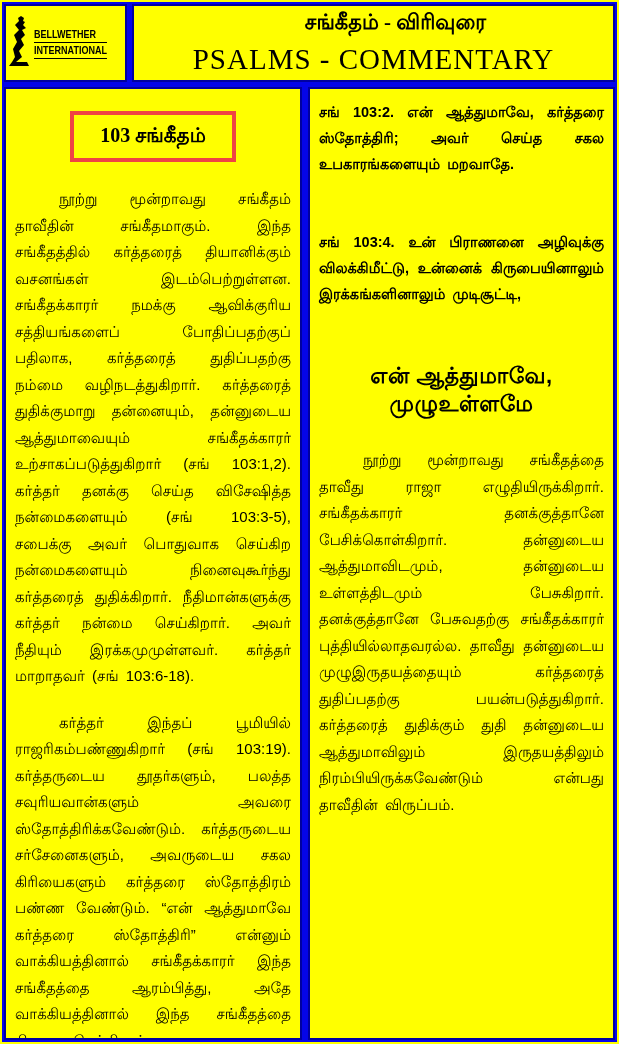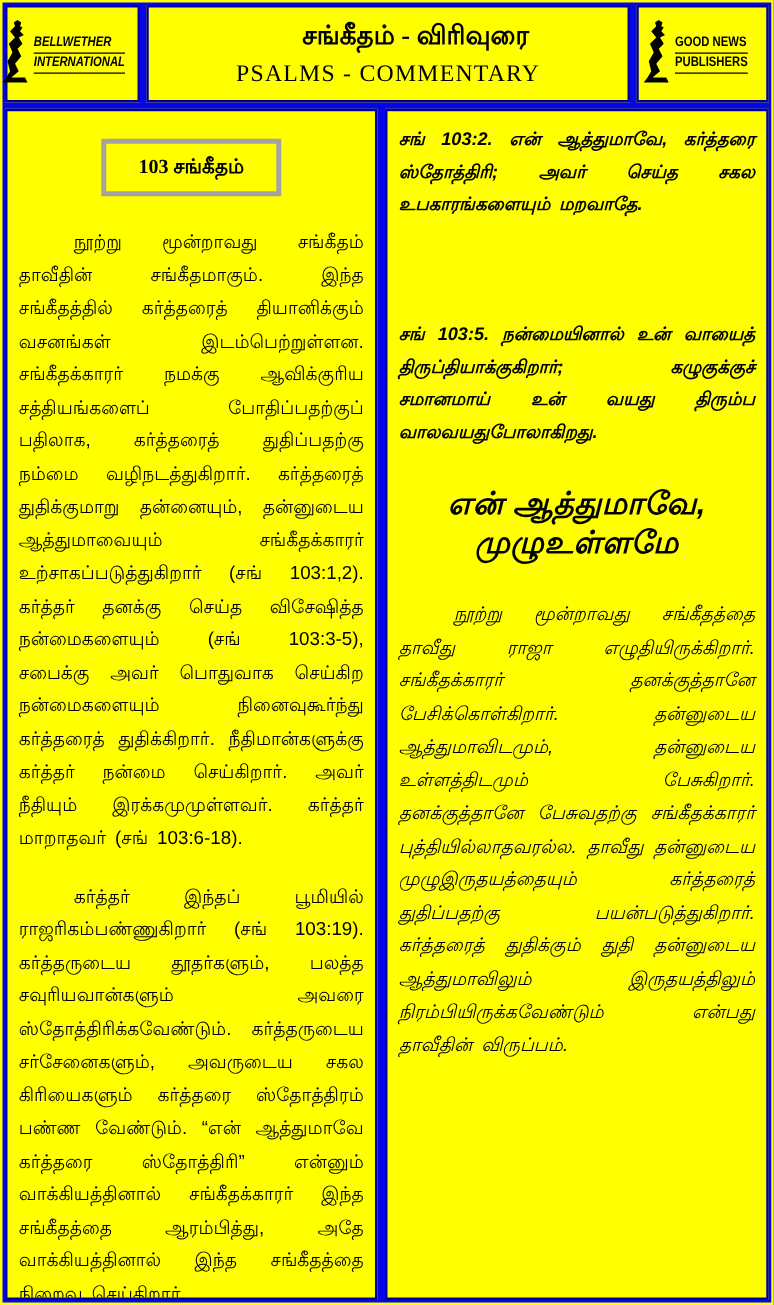--- a/index.html
+++ b/index.html
@@ -20,68 +20,68 @@
   .box {
     background: #FFFF00;
     border: 2px solid #0000A0;
   }
   
   .header { display: flex; gap: 5px; height: 78px; flex: 0 0 auto; }
   .logo-box {
     display: flex; align-items: center; justify-content: center;
     gap: 4px; padding: 4px;
   }
-  .logo-box.left  { width: 108px; font-style: italic; }
+  .logo-box.left  { width: 123px; }
   .logo-box.right { width: 106px; }
   .logo-figure { flex: 0 0 auto; }
   .logo-text { display: flex; flex-direction: column; }
   .logo-text span {
     font-weight: bold; font-size: 11px; line-height: 14px;
     letter-spacing: 0px; transform: scaleX(0.82); transform-origin: left;
     border-bottom: 1.5px solid #000; white-space: nowrap; padding-bottom: 1px;
   }
   .title-box {
     flex: 1; display: flex; flex-direction: column;
     align-items: center; justify-content: center; gap: 6px;
   }
   .title-tamil {
     font-size: 21px; font-weight: bold;
     font-family: "Liberation Serif", serif;
     margin-left: 44px;
   }
   .title-english {
-    font-size: 19px; font-family: "Liberation Serif", serif;
+    font-size: 29px; font-family: "Liberation Serif", serif;
     letter-spacing: 1px;
   }
   
   .bodyrow { display: flex; gap: 6px; flex: 1 1 auto; min-height: 0; }
   .col { overflow: hidden; padding: 10px 9px 8px 9px; }
   .col.left  { width: 298px; }
-  .col.right { flex: 1; font-style: italic; }
+  .col.right { flex: 1; }
   .chapter-box {
-    border: 4px solid #a3a3a3;
+    border: 4px solid #ef4444;
     width: fit-content; margin: 12px auto 24px auto;
     padding: 9px 26px;
-    font-size: 16px; font-weight: bold;
+    font-size: 20px; font-weight: bold;
     font-family: "Liberation Serif", serif;
   }
   p.para {
     font-size: 15px; line-height: 26.5px;
     text-align: justify; text-indent: 44px;
     word-spacing: 3px;
   }
   p.para + p.para { margin-top: 20px; }
   p.verse {
     font-size: 14.5px; line-height: 26px;
     text-align: justify; word-spacing: 3px;
     font-weight: bold;
   }
   .vgap { height: 26px; }
   .section-heading {
-    font-weight: bold; font-size: 25px;
+    font-weight: bold; font-size: 22px;
     margin: 30px 0 28px 0; text-align: center;
     letter-spacing: 0.5px;
   }
   p.para-bold { font-weight: bold; font-family: "Liberation Serif", serif; }
 </style>
 </head>
 <body>
 
 <div class="frame">
 
@@ -97,49 +97,38 @@
         <span>BELLWETHER</span>
         <span>INTERNATIONAL</span>
       </span>
     </div>
 
     <div class="box title-box">
       <div class="title-tamil">சங்கீதம் - விரிவுரை</div>
       <div class="title-english">PSALMS - COMMENTARY</div>
     </div>
 
-    <div class="box logo-box right">
-      <span class="logo-figure">
-        <svg width="22" height="52" viewBox="0 0 22 52">
-          <path fill="#000" d="M13 1 L16 3 L15 6 L17 7 L15 10 L18 13 L14 15 L17 20 L13 24 L16 30 L11 36 L14 42 L8 47 L19 47 L21 51 L1 51 L4 47 L7 42 L5 34 L9 27 L6 20 L11 15 L7 10 L11 6 L10 3 Z"></path>
-        </svg>
-      </span>
-      <span class="logo-text">
-        <span>GOOD NEWS</span>
-        <span>PUBLISHERS</span>
-      </span>
-    </div>
 
   </div>
 
   <div class="bodyrow">
 
     <div class="box col left">
       <div class="chapter-box">103 சங்கீதம்</div>
       <p class="para">நூற்று மூன்றாவது சங்கீதம் தாவீதின் சங்கீதமாகும். இந்த சங்கீதத்தில் கர்த்தரைத் தியானிக்கும் வசனங்கள் இடம்பெற்றுள்ளன. சங்கீதக்காரர் நமக்கு ஆவிக்குரிய சத்தியங்களைப் போதிப்பதற்குப் பதிலாக, கர்த்தரைத் துதிப்பதற்கு நம்மை வழிநடத்துகிறார். கர்த்தரைத் துதிக்குமாறு தன்னையும், தன்னுடைய ஆத்துமாவையும் சங்கீதக்காரர் உற்சாகப்படுத்துகிறார் (சங் 103:1,2). கர்த்தர் தனக்கு செய்த விசேஷித்த நன்மைகளையும் (சங் 103:3-5), சபைக்கு அவர் பொதுவாக செய்கிற நன்மைகளையும் நினைவுகூர்ந்து கர்த்தரைத் துதிக்கிறார். நீதிமான்களுக்கு கர்த்தர் நன்மை செய்கிறார். அவர் நீதியும் இரக்கமுமுள்ளவர். கர்த்தர் மாறாதவர் (சங் 103:6-18).</p>
       <p class="para">கர்த்தர் இந்தப் பூமியில் ராஜரிகம்பண்ணுகிறார் (சங் 103:19). கர்த்தருடைய தூதர்களும், பலத்த சவுரியவான்களும் அவரை ஸ்தோத்திரிக்கவேண்டும். கர்த்தருடைய சர்சேனைகளும், அவருடைய சகல கிரியைகளும் கர்த்தரை ஸ்தோத்திரம் பண்ண வேண்டும். “என் ஆத்துமாவே கர்த்தரை ஸ்தோத்திரி” என்னும் வாக்கியத்தினால் சங்கீதக்காரர் இந்த சங்கீதத்தை ஆரம்பித்து, அதே வாக்கியத்தினால் இந்த சங்கீதத்தை நிறைவு செய்கிறார்.</p>
 
     </div>
 
     <div class="box col right">
       <p class="verse">சங் 103:2. என் ஆத்துமாவே, கர்த்தரை ஸ்தோத்திரி; அவர் செய்த சகல உபகாரங்களையும் மறவாதே.</p>
       <div class="vgap"></div>
       <div class="vgap"></div>
+      <p class="verse">சங் 103:4. உன் பிராணனை அழிவுக்கு விலக்கிமீட்டு, உன்னைக் கிருபையினாலும் இரக்கங்களினாலும் முடிசூட்டி,</p>
       <div class="vgap"></div>
-      <p class="verse">சங் 103:5. நன்மையினால் உன் வாயைத் திருப்தியாக்குகிறார்; கழுகுக்குச் சமானமாய் உன் வயது திரும்ப வாலவயதுபோலாகிறது.</p>
       <div class="section-heading">என் ஆத்துமாவே, முழுஉள்ளமே</div>
       <p class="para">நூற்று மூன்றாவது சங்கீதத்தை தாவீது ராஜா எழுதியிருக்கிறார். சங்கீதக்காரர் தனக்குத்தானே பேசிக்கொள்கிறார். தன்னுடைய ஆத்துமாவிடமும், தன்னுடைய உள்ளத்திடமும் பேசுகிறார். தனக்குத்தானே பேசுவதற்கு சங்கீதக்காரர் புத்தியில்லாதவரல்ல. தாவீது தன்னுடைய முழுஇருதயத்தையும் கர்த்தரைத் துதிப்பதற்கு பயன்படுத்துகிறார். கர்த்தரைத் துதிக்கும் துதி தன்னுடைய ஆத்துமாவிலும் இருதயத்திலும் நிரம்பியிருக்கவேண்டும் என்பது தாவீதின் விருப்பம்.</p>
 
     </div>
 
   </div>
 
 </div>
 
 </body></html>

